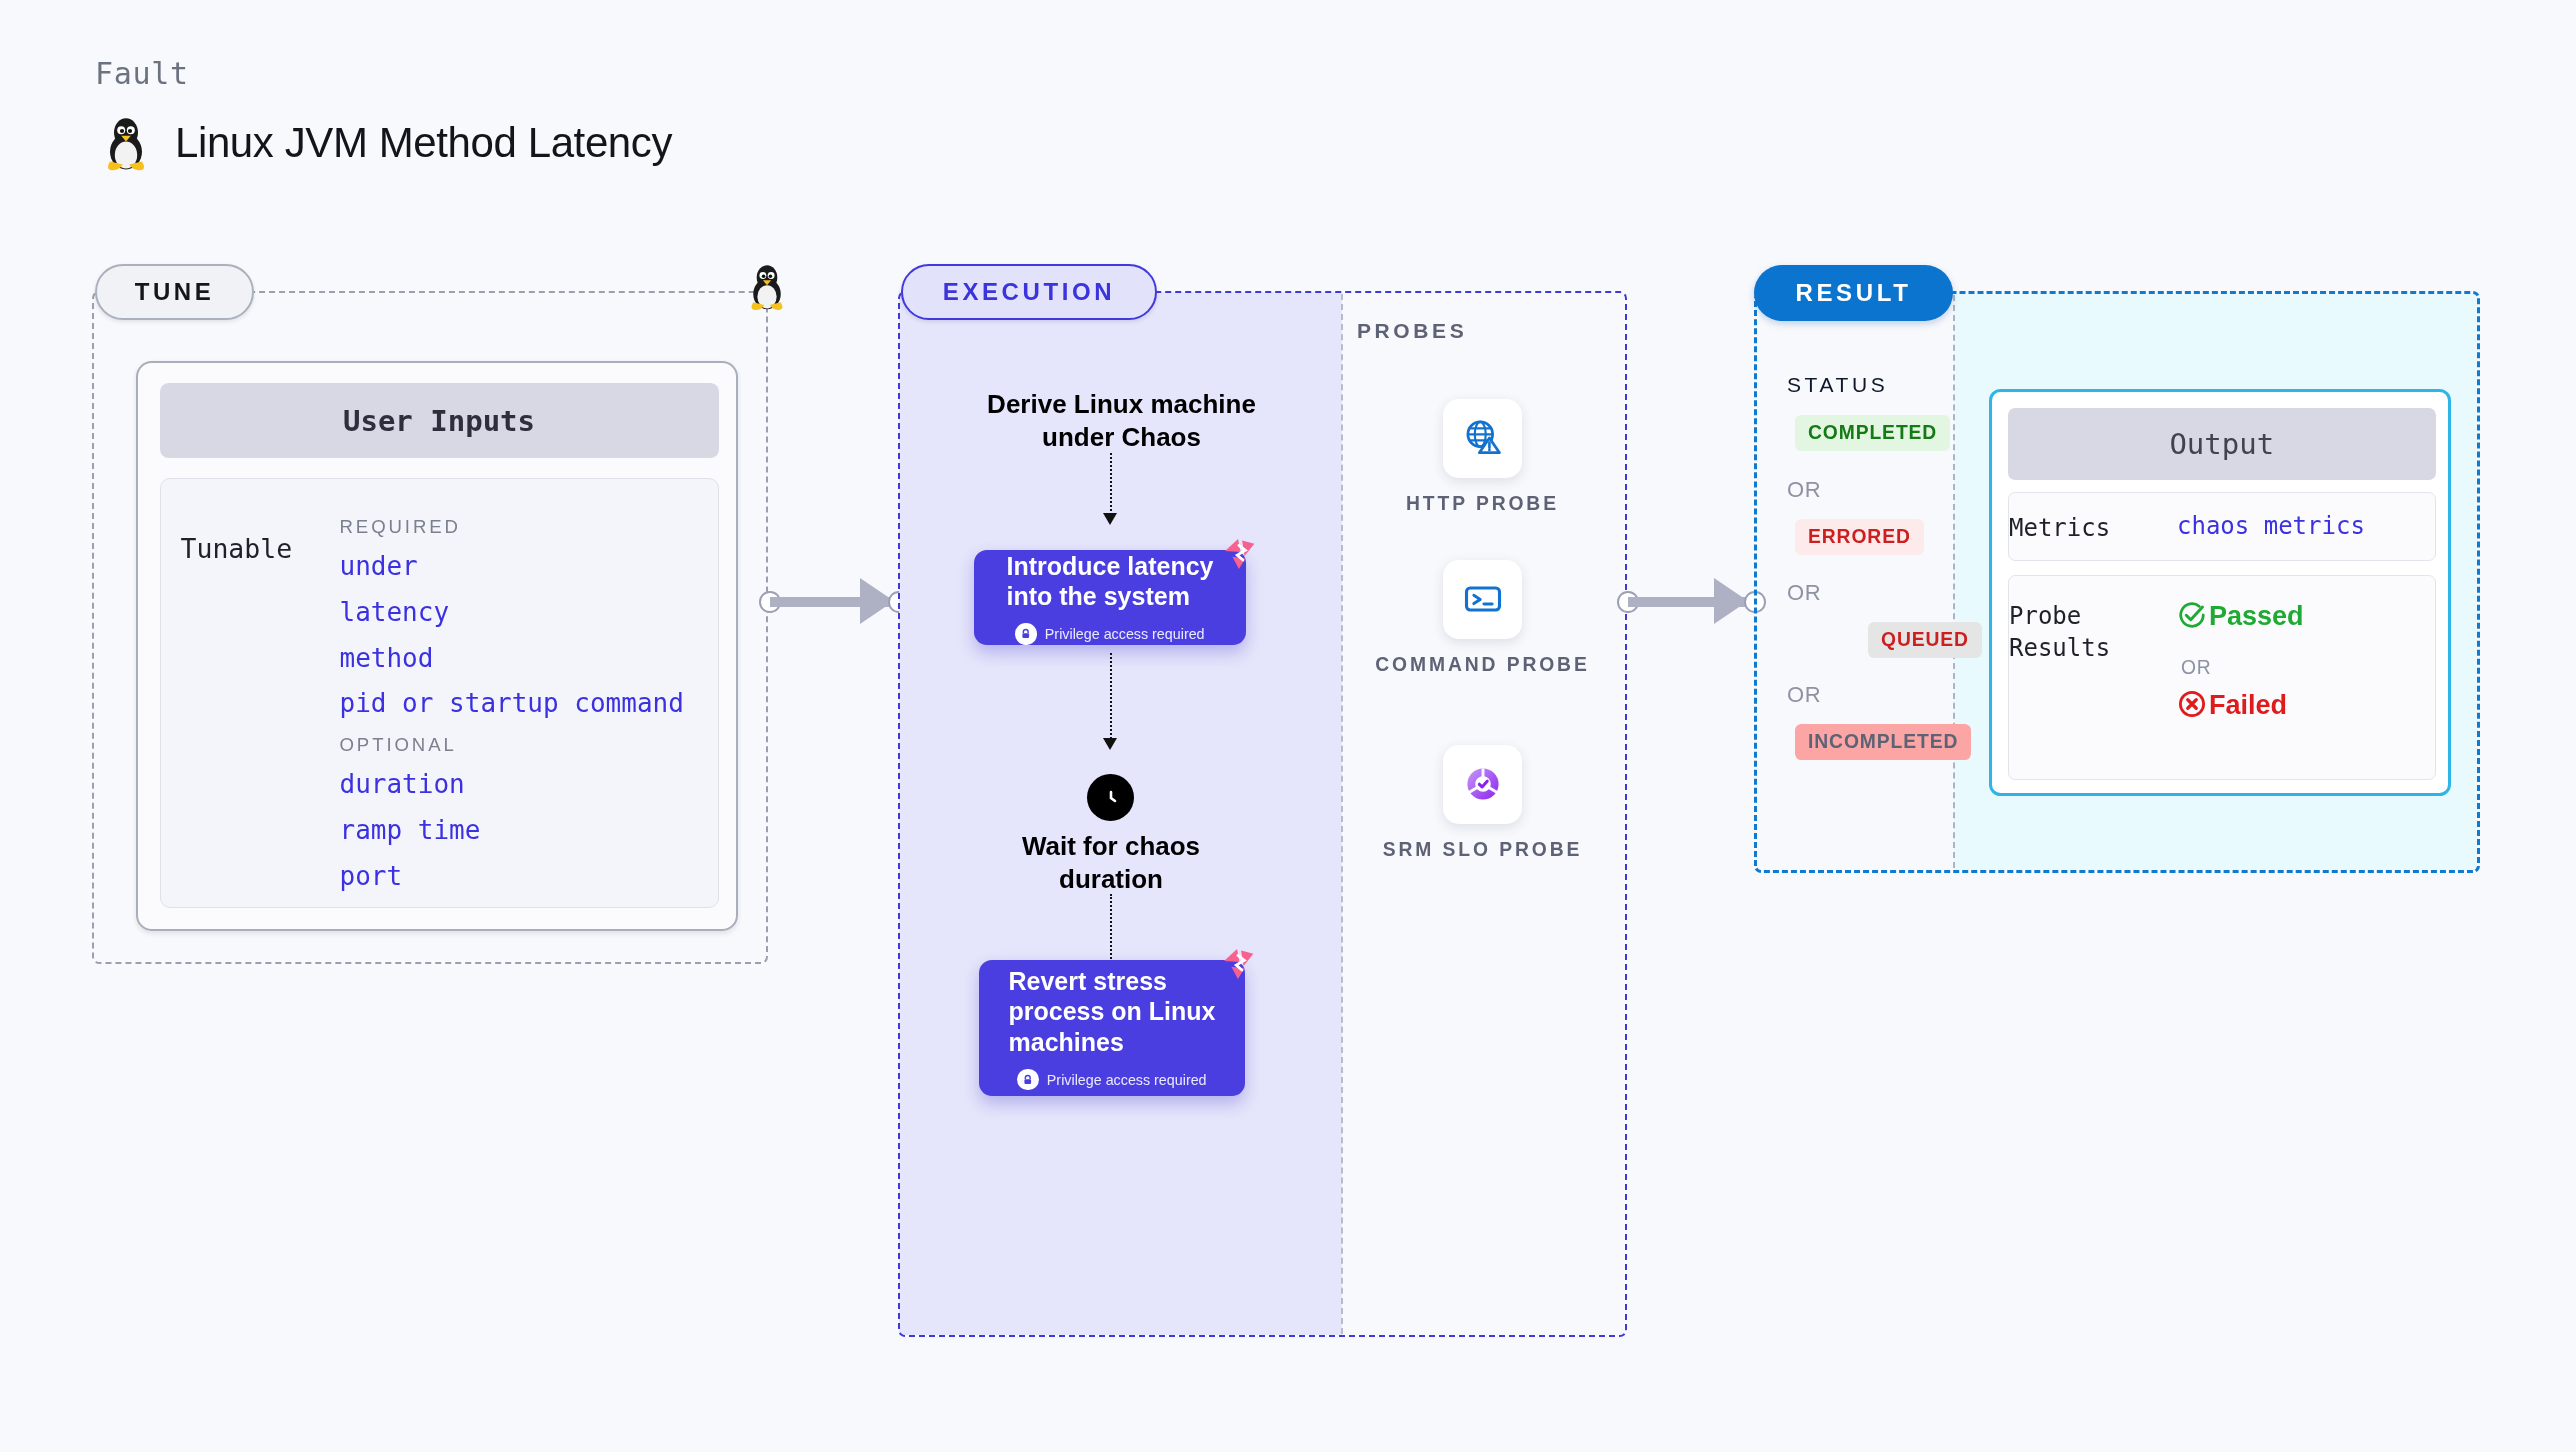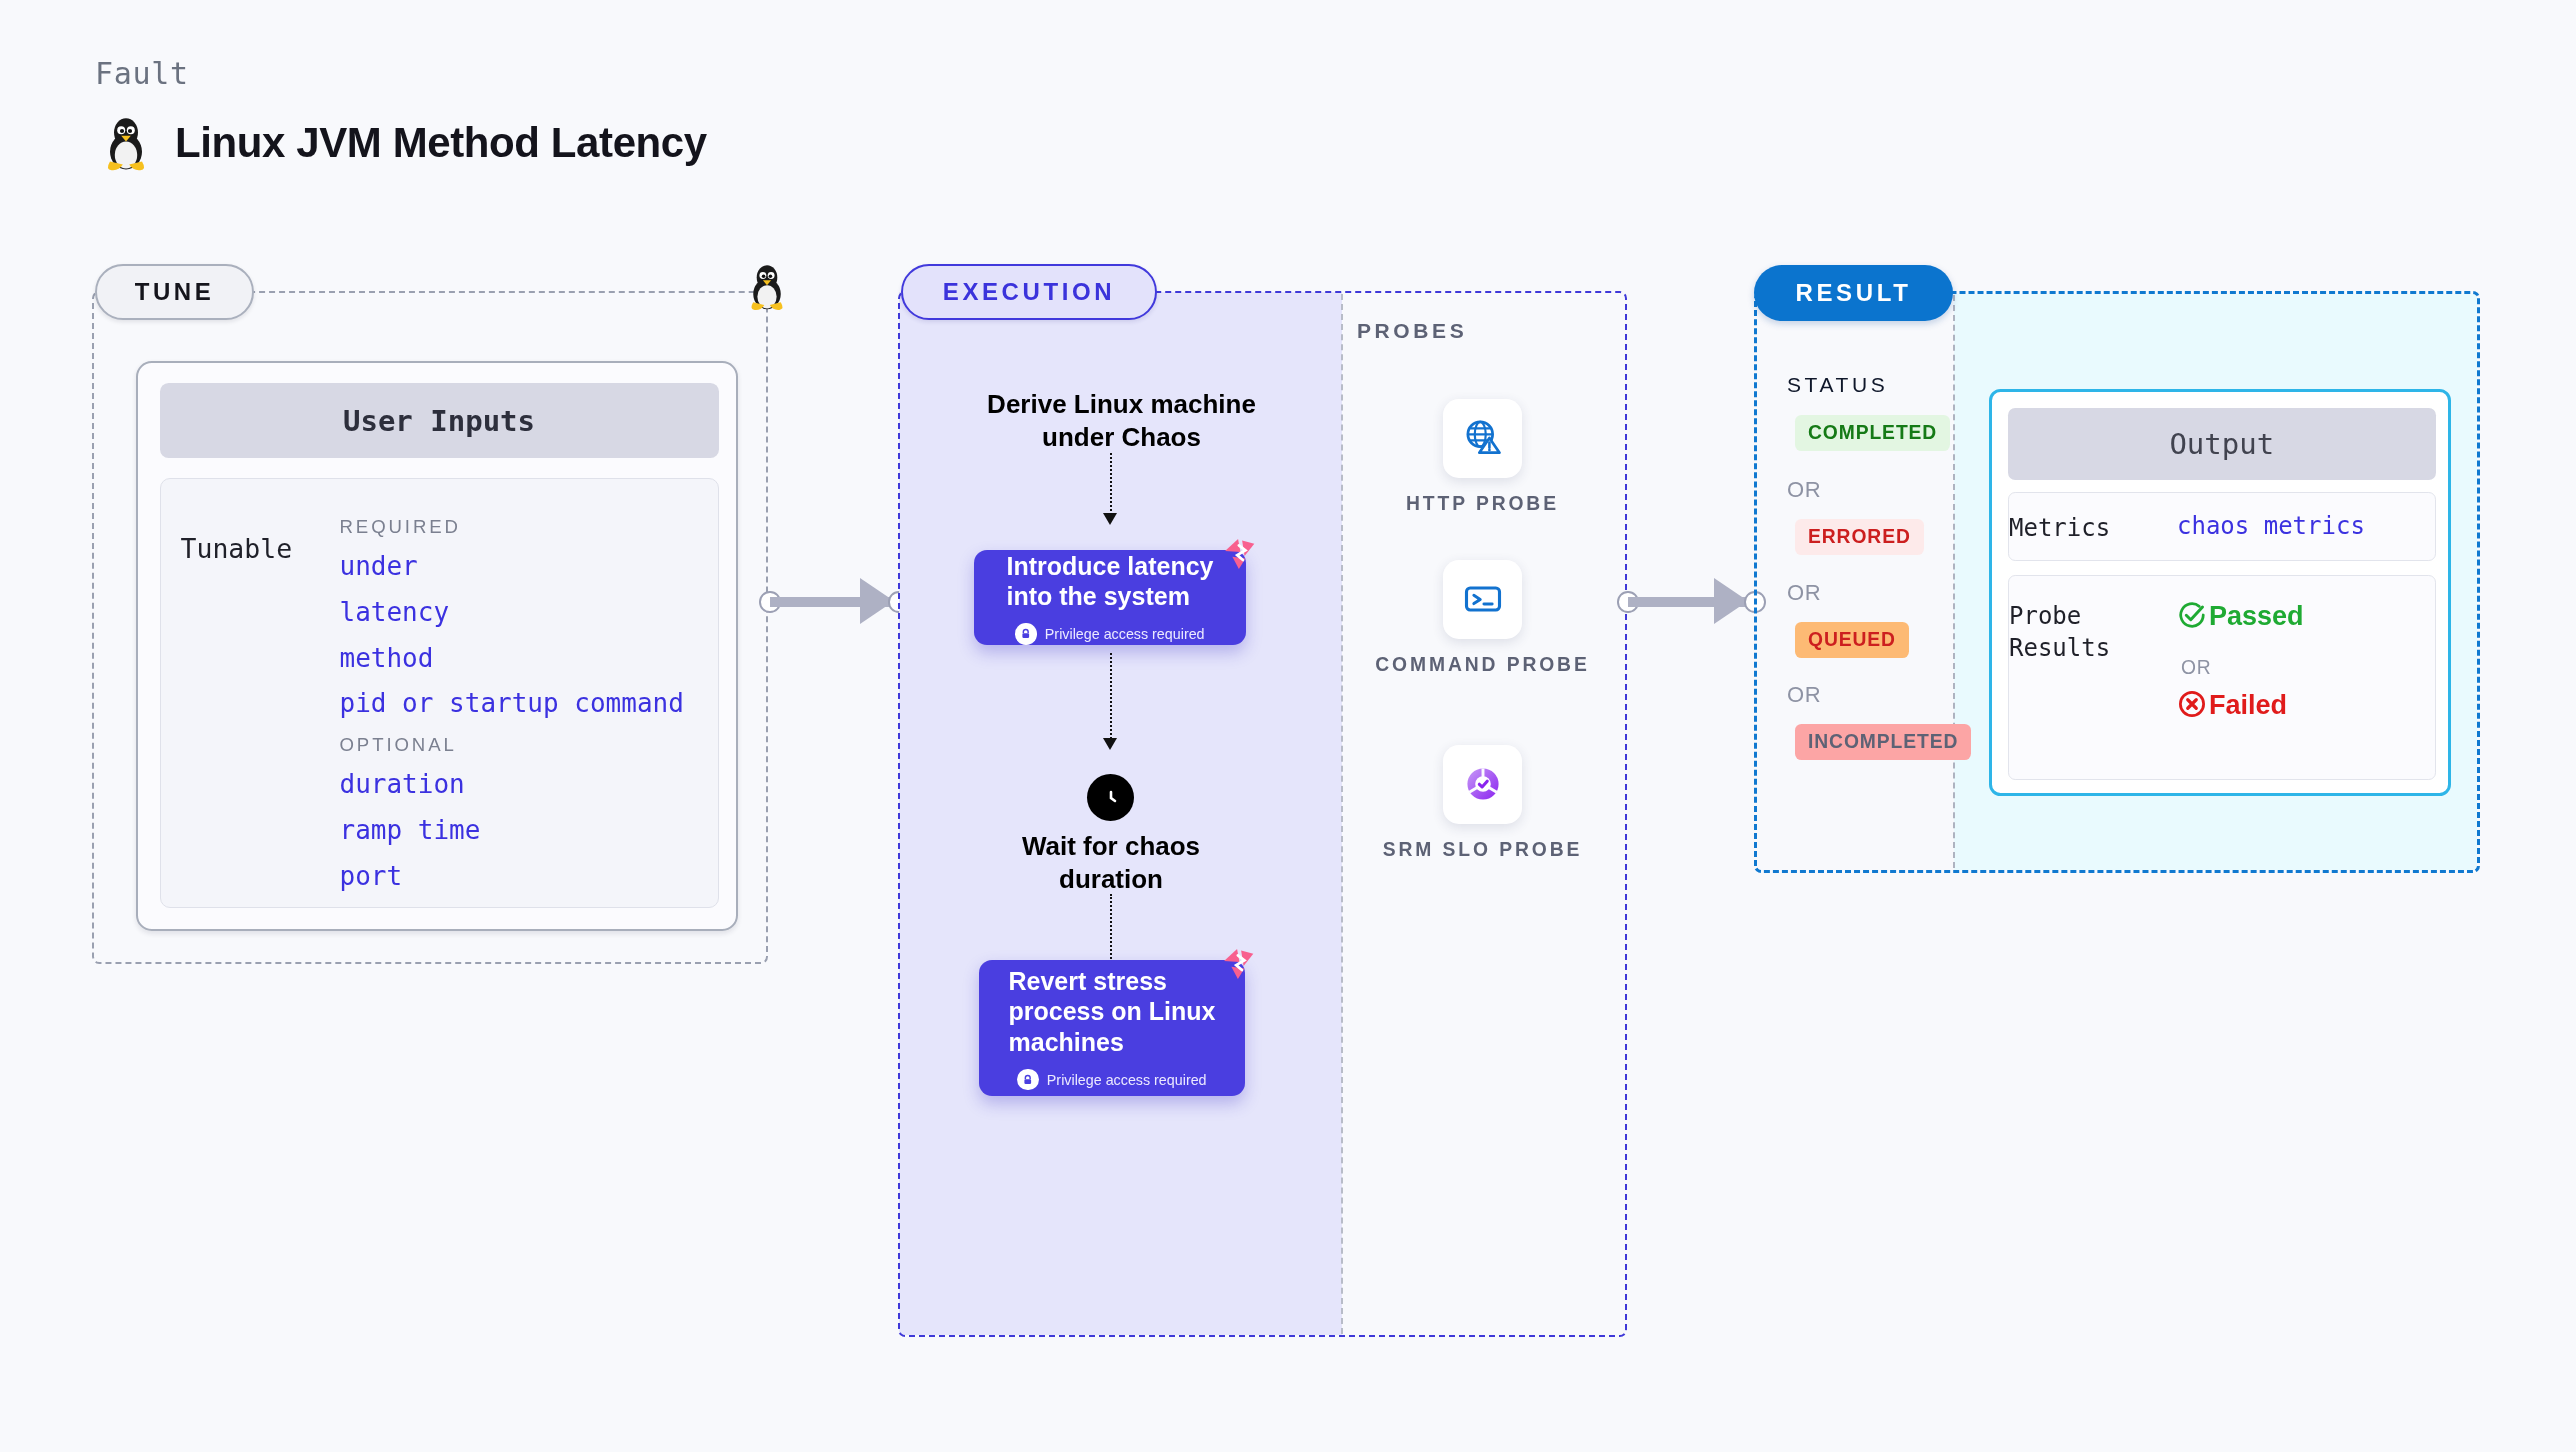--- a/index.html
+++ b/index.html
@@ -11,21 +11,21 @@
   }
   #root { position: relative; width: 2196px; height: 1452px; }
 
   
   .fault-label {
     position: absolute; left: 95px; top: 56px;
     font-family: "DejaVu Sans Mono", monospace;
     font-size: 30px; color: #6b7280; letter-spacing: 0.7px;
   }
   .title-row { position: absolute; left: 100px; top: 115px; display: flex; align-items: center; gap: 23px; }
-  .title-text { font-size: 42px; font-weight: bold; color: #14141c; letter-spacing: -0.4px;
+  .title-text { font-size: 42px; font-weight: normal; color: #14141c; letter-spacing: -0.4px;
                 font-family: "Liberation Sans", sans-serif; }
 
   
   .tux { display: block; }
 
   
   .tune-box {
     position: absolute; left: 92px; top: 291px; width: 676px; height: 673px;
     border: 2.1px dashed #9aa0b0; border-radius: 7.2px; background: transparent;
   }
@@ -381,21 +381,21 @@
   <div class="result-outer"></div>
   <div class="result-divider"></div>
   <div class="pill pill-result">RESULT</div>
 
   <div class="status-label">STATUS</div>
 
   <div class="badge" style="left:1787px;top:415px;background:#e3f6e2;color:#157a16;">COMPLETED</div>
   <div class="or-text" style="left:1787px;top:477px;">OR</div>
   <div class="badge" style="left:1787px;top:519px;background:#fdeaea;color:#cc1f1f;">ERRORED</div>
   <div class="or-text" style="left:1787px;top:580px;">OR</div>
-  <div class="badge" style="left:1787px;top:622px;background:#fdba74;color:#cc1f1f;">QUEUED</div>
+  <div class="badge" style="left:1860px;top:622px;background:#e5e5e5;color:#cc1f1f;">QUEUED</div>
   <div class="or-text" style="left:1787px;top:682px;">OR</div>
   <div class="badge" style="left:1787px;top:724px;background:#fca5a5;color:#5d6275;">INCOMPLETED</div>
 
   <div class="output-box">
     <div class="output-head">Output</div>
 
     <div class="out-row" style="top:100px;height:69px;"></div>
     <div class="out-key" style="top:120px;">Metrics</div>
     <div class="out-val-link" style="left:185px;top:120px;">chaos metrics</div>
 

